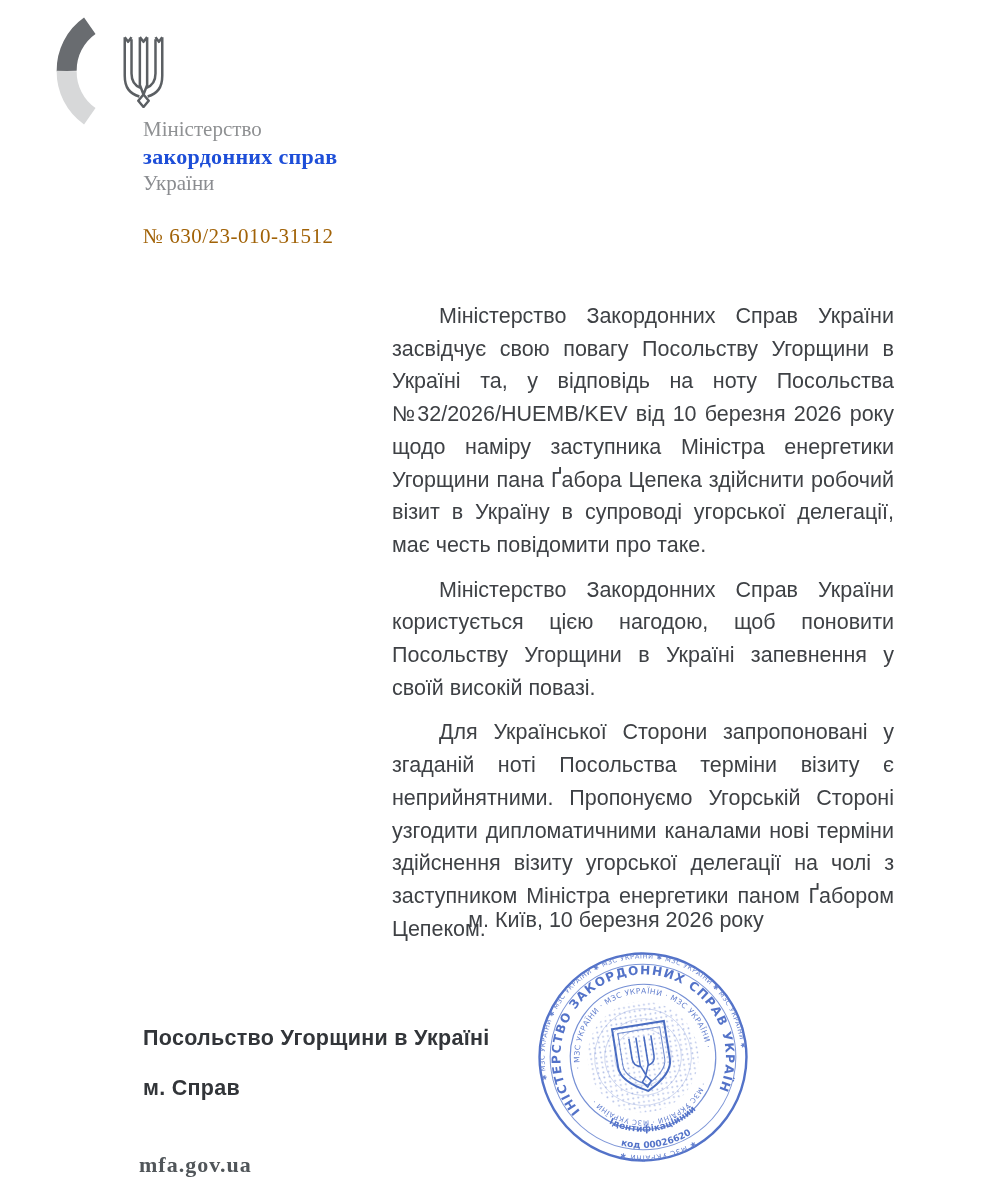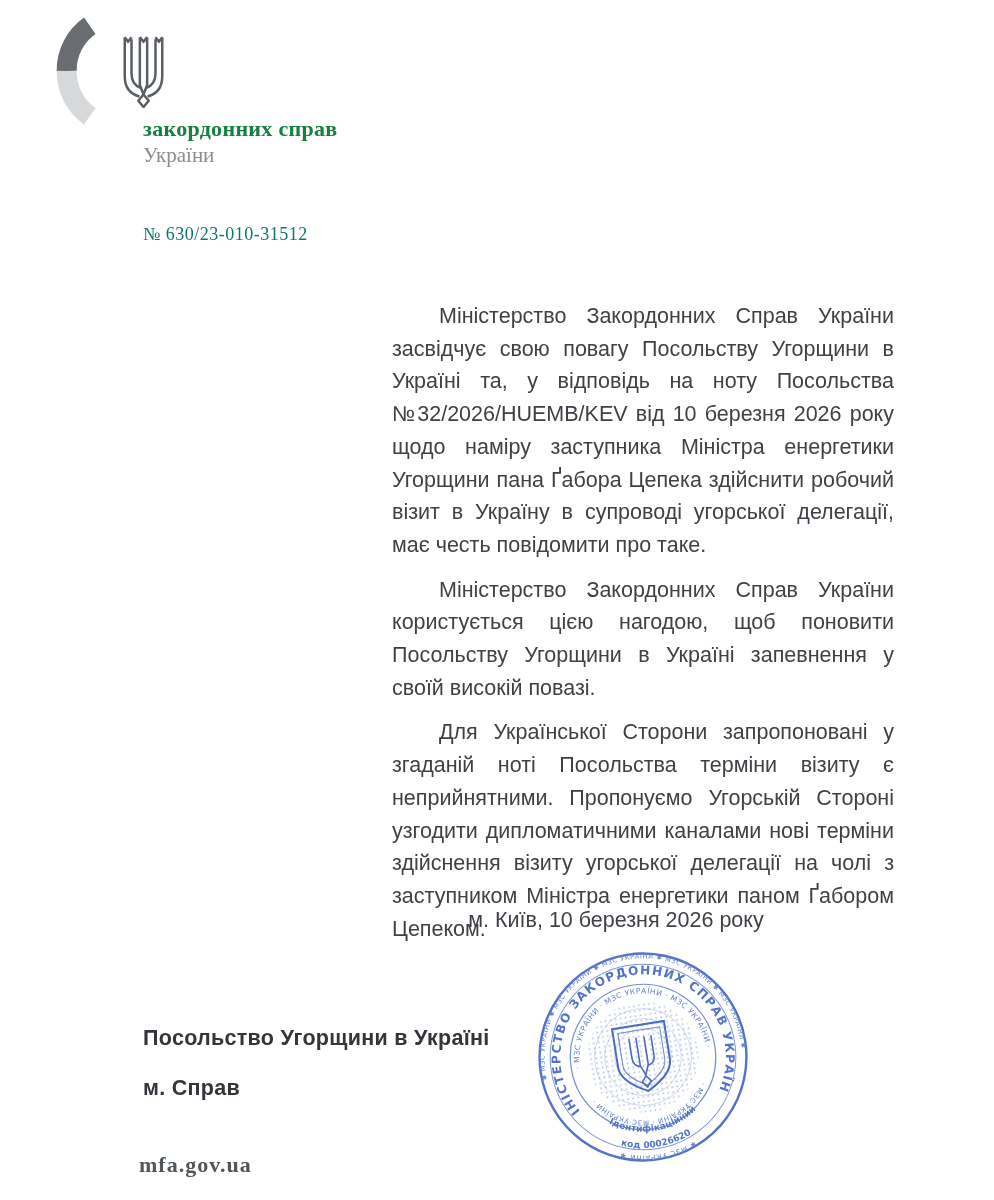--- a/index.html
+++ b/index.html
@@ -10,24 +10,24 @@
     overflow:hidden;
     font-family:"Liberation Sans",sans-serif;
   }
   .abs{position:absolute;}
 
   
   .crescent{left:46px;top:-2px;width:62px;height:146px;}
   .trident-logo{left:121px;top:34px;width:45px;height:74px;}
   .ministry{left:143px;top:115px;font-family:"Liberation Serif",serif;}
   .ministry .l1{font-size:21px;line-height:28px;color:#8f9193;}
-  .ministry .l2{font-size:22px;line-height:27px;color:#15803d;font-weight:bold;letter-spacing:.3px;}
+  .ministry .l2{font-size:22px;line-height:27px;color:#1d4ed8;font-weight:bold;letter-spacing:.3px;}
   .ministry .l3{font-size:21px;line-height:27px;color:#8a8c90;}
   .address{left:648px;top:162px;font-family:"Liberation Serif",serif;font-size:13.5px;line-height:19px;color:#77797d;}
-  .refnum{left:143px;top:224px;font-family:"Liberation Serif",serif;font-size:18px;color:#0f766e;letter-spacing:.5px;}
+  .refnum{left:143px;top:224px;font-family:"Liberation Serif",serif;font-size:21px;color:#a16207;letter-spacing:.5px;}
 
   
   .note-body{left:380px;top:288px;width:526px;font-size:21.5px;line-height:32.7px;color:#3e4145;text-align:justify;}
   .note-body p{margin:12px;text-indent:47px;}
   .dateline{left:380px;top:908px;width:472px;text-align:center;font-size:21.5px;color:#3e4145;}
 
   
   .stamp{left:534px;top:948px;width:218px;height:218px;transform:rotate(-9deg);opacity:.87;}
   .stamp text{font-family:"DejaVu Sans",sans-serif;}
 
@@ -48,20 +48,21 @@
 
   <svg class="abs trident-logo" viewBox="0 0 42 71">
     <path d="M3,3 V40 C3,52 8,57 17,60 M9.5,5 V38 C9.5,46 13,50 18.5,52
              M39,3 V40 C39,52 34,57 25,60 M32.5,5 V38 C32.5,46 29,50 23.5,52
              M17.5,3 V49 L21,58 L24.5,49 V3
              M3,3 L6.2,7.5 L9.5,3 M32.5,3 L35.8,7.5 L39,3 M17.5,3 L21,7.5 L24.5,3
              M21,58 L26,64 L21,70 L16,64 Z" fill="none" stroke="#5b5f63" stroke-width="2.4" stroke-linejoin="round"></path>
   </svg>
 
   <div class="abs ministry">
+    <div class="l1">Міністерство</div>
     <div class="l2">закордонних справ</div>
     <div class="l3">України</div>
   </div>
 
 
   <div class="abs refnum">№ 630/23-010-31512</div>
 
   <div class="abs note-body">
     <p>Міністерство Закордонних Справ України засвідчує свою повагу Посольству Угорщини в Україні та, у відповідь на ноту Посольства №32/2026/HUEMB/KEV від 10 березня 2026 року щодо наміру заступника Міністра енергетики Угорщини пана Ґабора Цепека здійснити робочий візит в Україну в супроводі угорської делегації, має честь повідомити про таке.</p>
     <p>Міністерство Закордонних Справ України користується цією нагодою, щоб поновити Посольству Угорщини в Україні запевнення у своїй високій повазі.</p>

